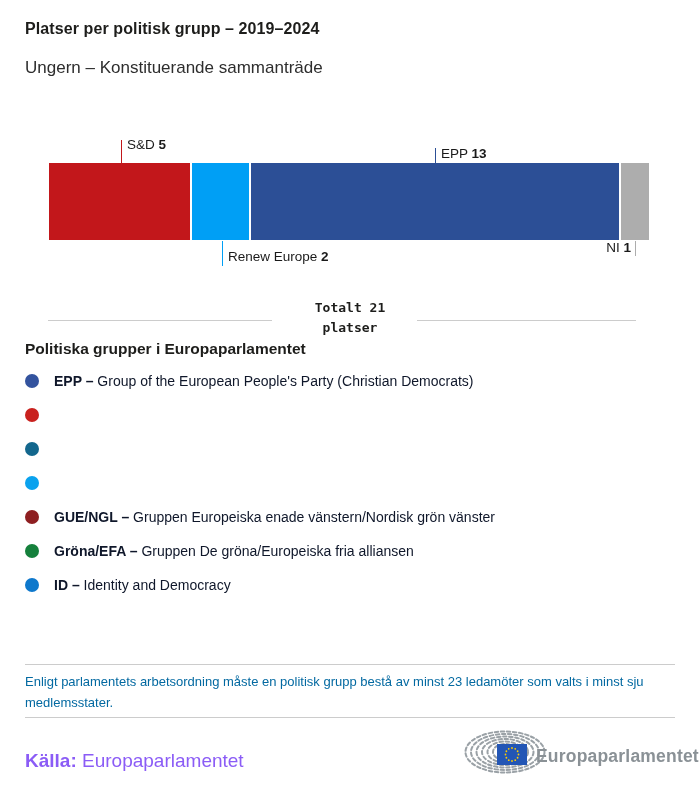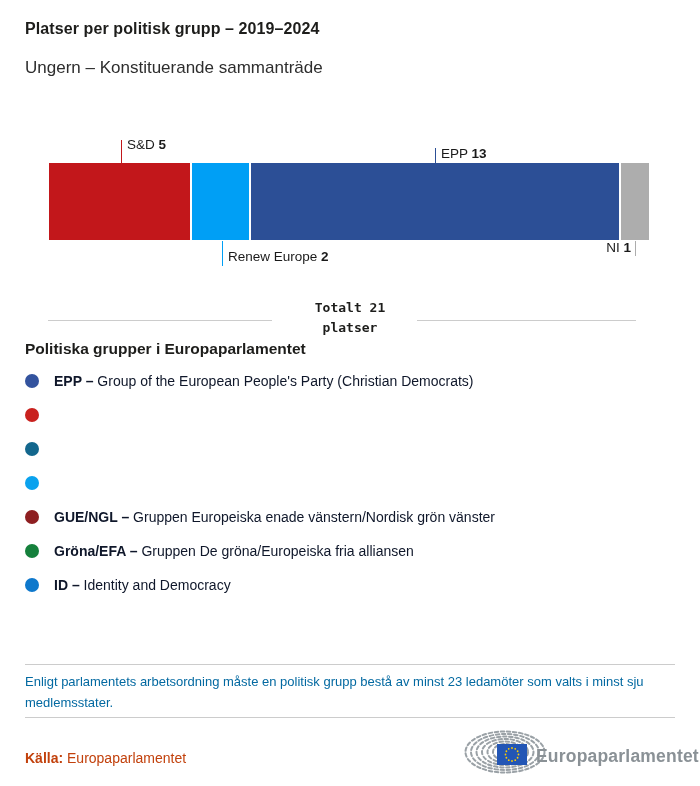--- a/index.html
+++ b/index.html
@@ -46,21 +46,21 @@
   .legend-list { left:25px; top:364px; width:650px; display:flex; flex-direction:column; }
   .legend-item { height:34px; display:flex; align-items:center; }
   .dot { width:14px; height:14px; border-radius:50%; flex:0 0 14px; margin-left:0; }
   .legend-text { margin-left:15px; font-size:14px; color:#0f172a; white-space:nowrap; }
   .legend-text b { font-weight:700; }
 
   
   .rule-foot-top { left:25px; top:664px; width:650px; }
   .footnote { left:25px; top:671px; width:648px; font-size:13px; line-height:21px; color:#0369a1; }
   .rule-foot-bottom { left:25px; top:717px; width:650px; }
-  .source { left:25px; top:750px; font-size:14px; color:#c2410c; }
+  .source { left:25px; top:750px; font-size:19px; color:#8b5cf6; }
   .source b { font-weight:700; }
 
   
   .logo-svg { left:453px; top:721px; }
   .logo-text { left:536px; top:746px; font-size:17.5px; font-weight:700; color:#8a9196; letter-spacing:.2px; }
 </style>
 </head>
 <body>
 
 <div class="abs title">Platser per politisk grupp – 2019–2024</div>

